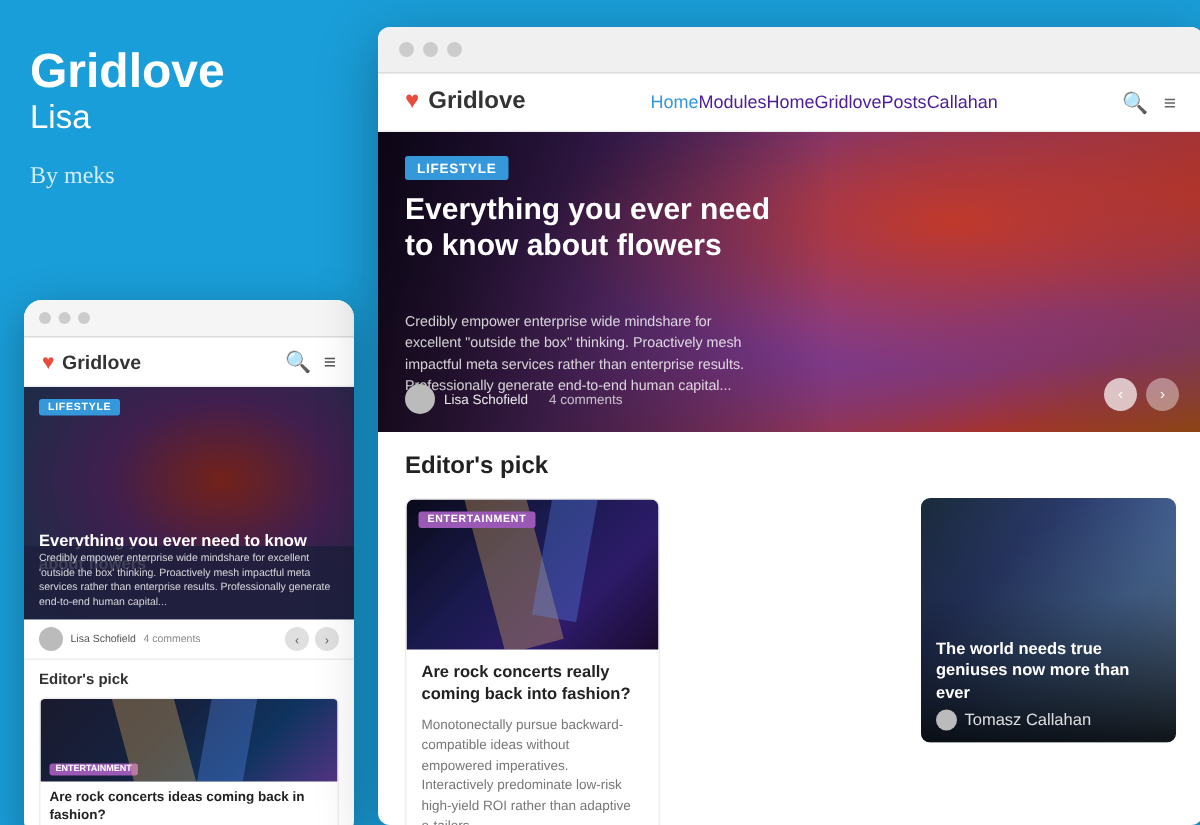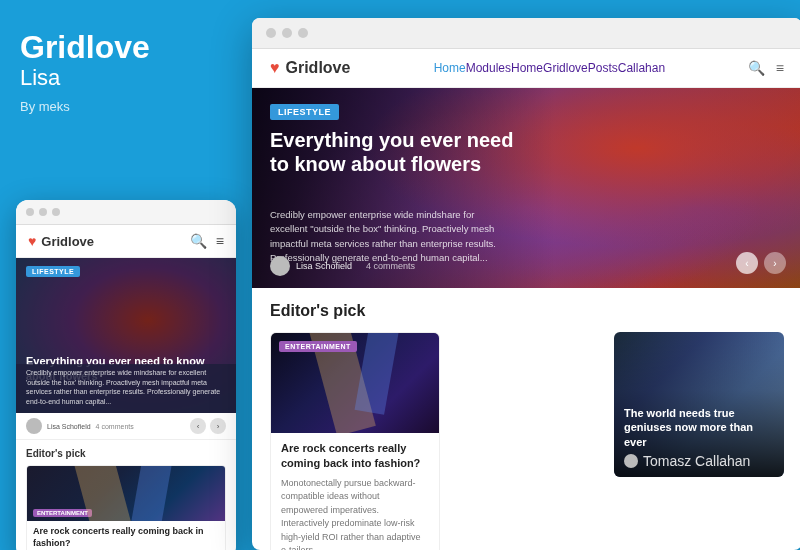--- a/index.html
+++ b/index.html
@@ -28,23 +28,24 @@
       color: #fff;
       line-height: 1.1;
     }
     .brand-subtitle {
       font-size: 22px;
       font-weight: 400;
       color: #fff;
       line-height: 1.2;
     }
     .brand-by {
-      font-size: 13px;
+      font-size: 16px;
       color: rgba(255,255,255,0.8);
-      margin-top: 7px;
+      margin-top: 17px;
+      font-family: Liberation Serif, serif;
     }
 
     
     .mobile-mockup {
       position: absolute;
       left: 16px;
       top: 200px;
       width: 220px;
       background: #fff;
       border-radius: 12px;
@@ -449,21 +450,21 @@
       color: #777;
       line-height: 1.5;
       margin-bottom: 8px;
     }
 
     
     .card-overlay {
       position: relative;
       border-radius: 6px;
       overflow: hidden;
-      height: 145px;
+      height: 163px;
     }
     .card-overlay-gradient {
       position: absolute;
       inset: 0;
       background: linear-gradient(to top, rgba(0,0,0,0.85) 0%, rgba(0,0,0,0.2) 60%, transparent 100%);
     }
     .card-overlay-content {
       position: absolute;
       bottom: 0;
       left: 0;
@@ -481,21 +482,21 @@
       align-items: center;
       gap: 5px;
       margin-top: 4px;
     }
     .card-overlay-avatar {
       width: 14px; height: 14px;
       border-radius: 50%;
       background: #bbb;
     }
     .card-overlay-name {
-      font-size: 14px;
+      font-size: 11px;
       color: rgba(255,255,255,0.85);
       text-align: center;
     }
 
     
     .concert-lights {
       position: absolute;
       inset: 0;
       overflow: hidden;
     }
@@ -567,21 +568,21 @@
       </div>
     </div>
     <div class="mobile-editors-pick">
       <div class="mobile-editors-title">Editor's pick</div>
       <div class="mobile-card">
         <div class="mobile-card-img">
           <div class="concert-lights"></div>
           <span class="mobile-card-badge">ENTERTAINMENT</span>
         </div>
         <div class="mobile-card-body">
-          <div class="mobile-card-title">Are rock concerts really coming back in fashion?</div>
+          <div class="mobile-card-title">Are rock concerts ideas coming back in fashion?</div>
         </div>
       </div>
     </div>
   </div>
 </div>
 
 <div class="browser-window">
   <div class="browser-bar">
     <div class="browser-dot"></div>
     <div class="browser-dot"></div>

